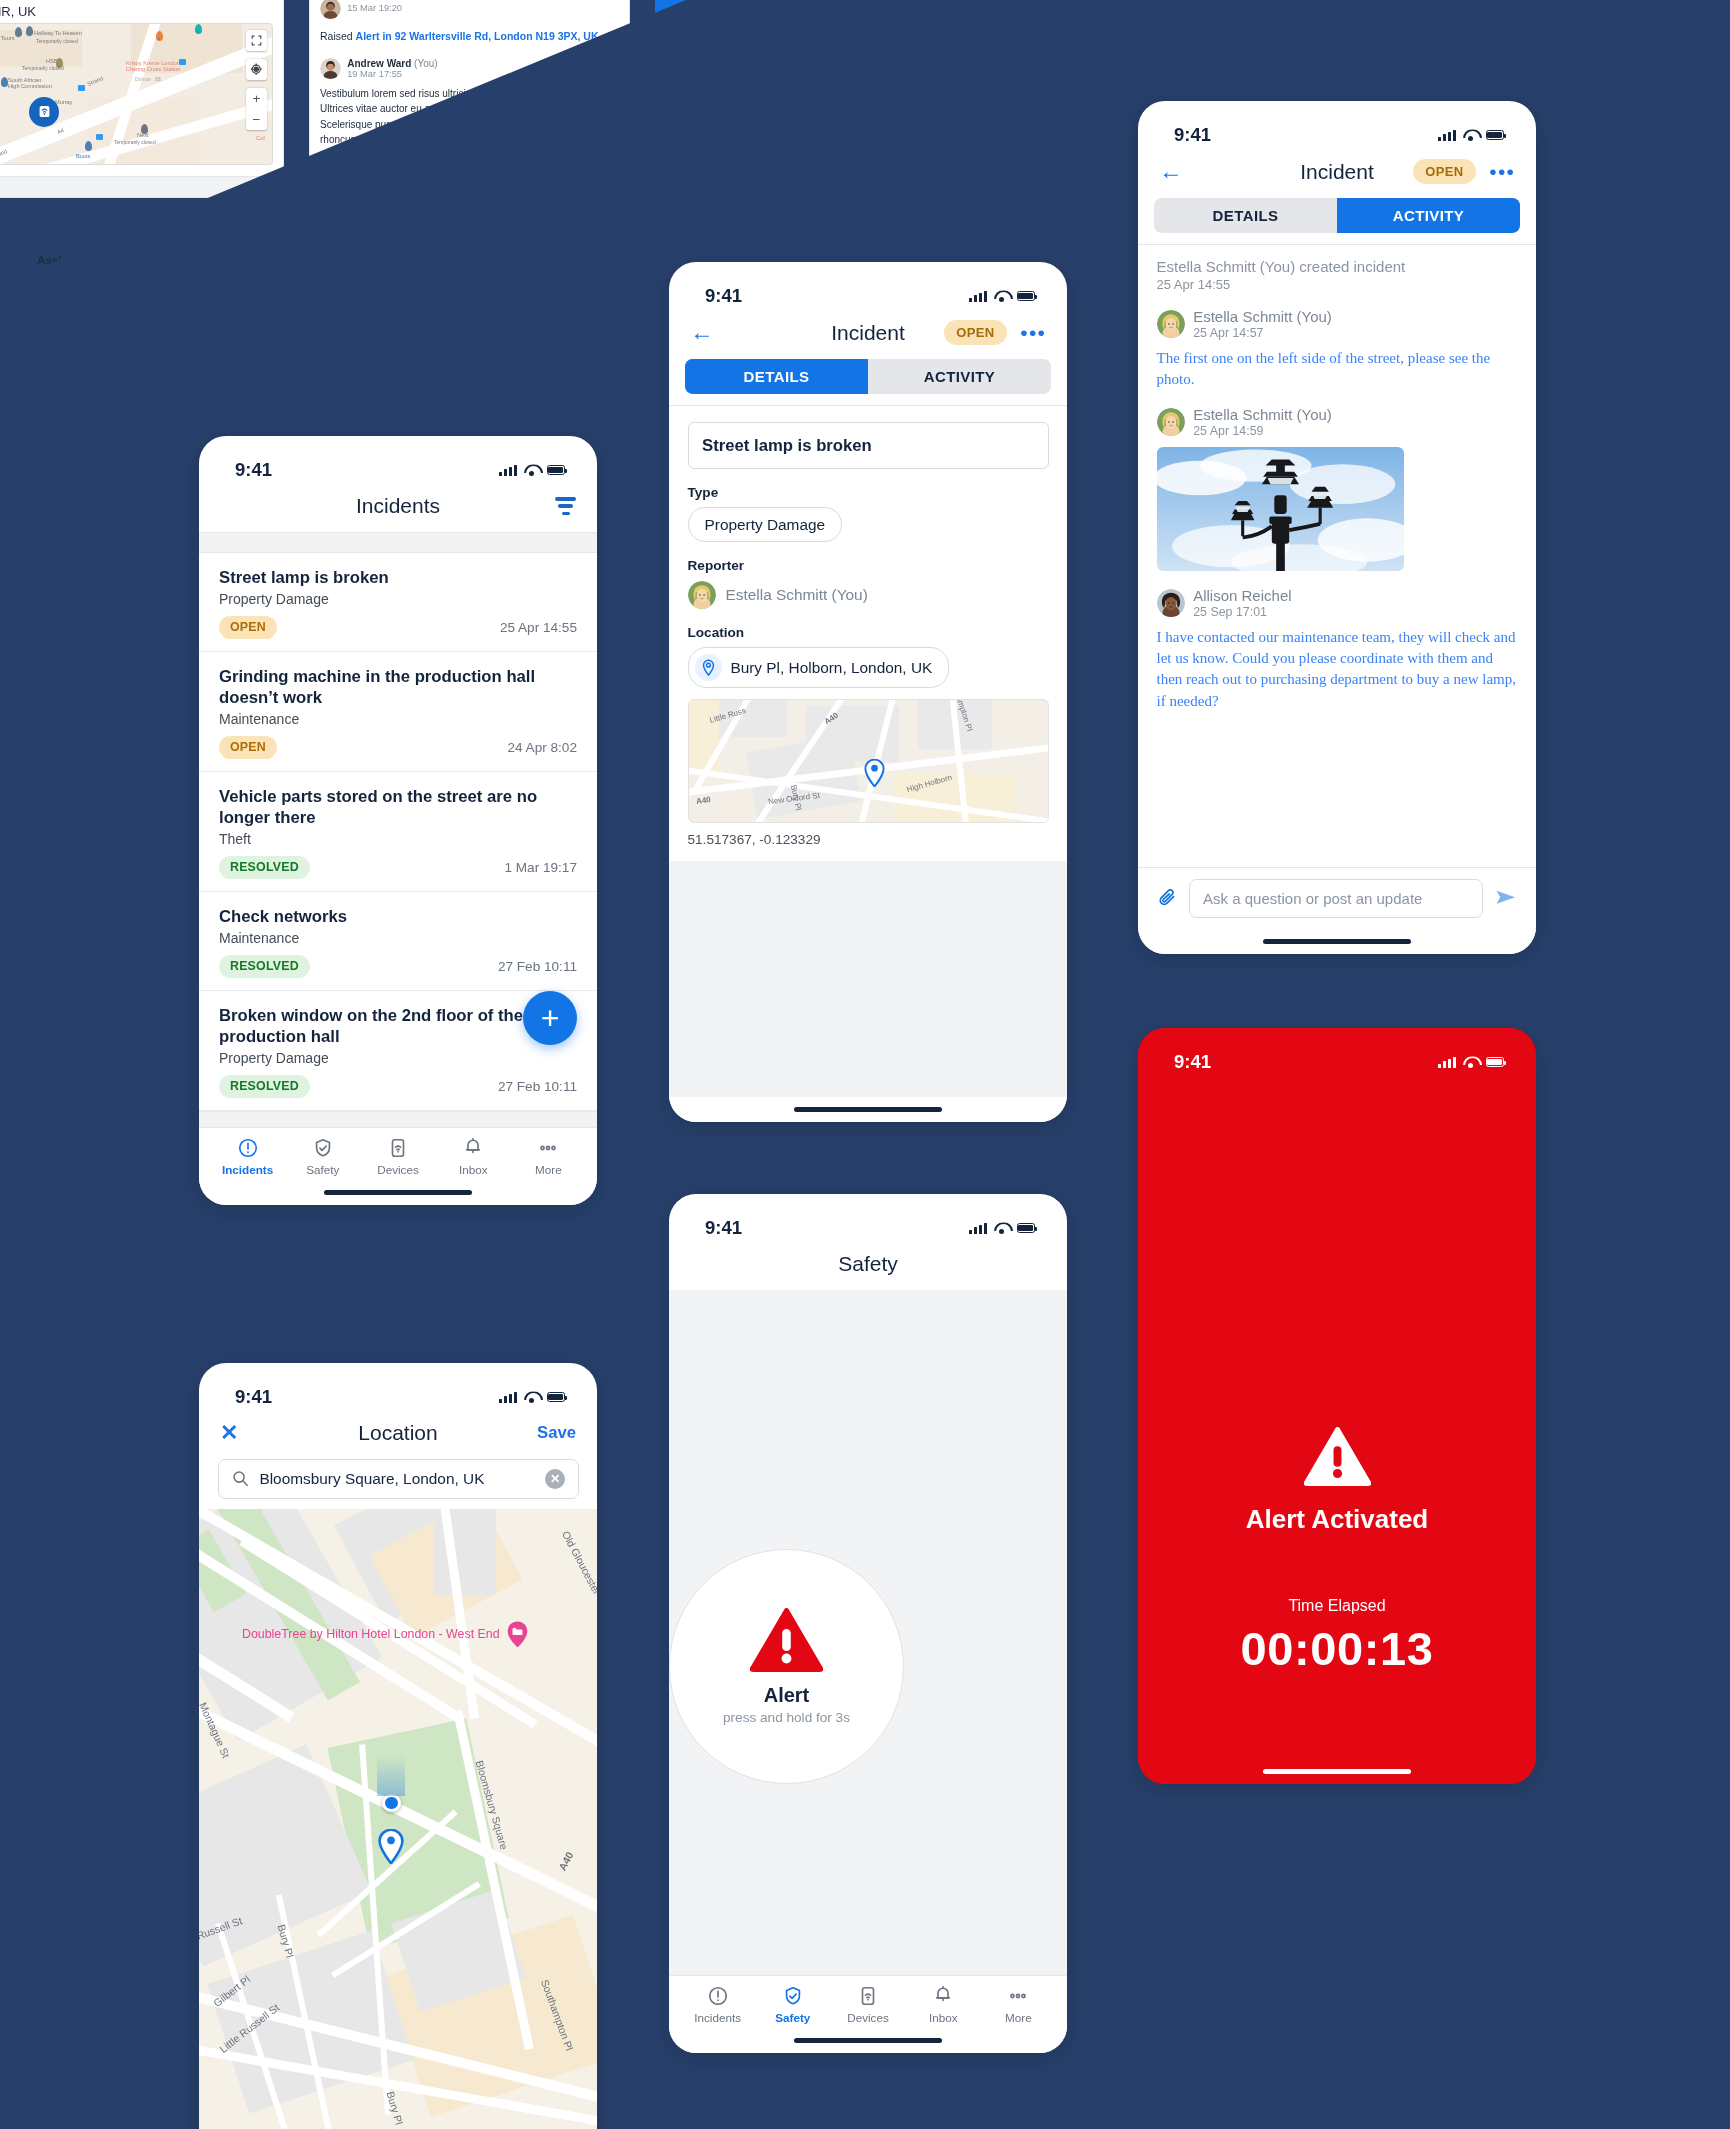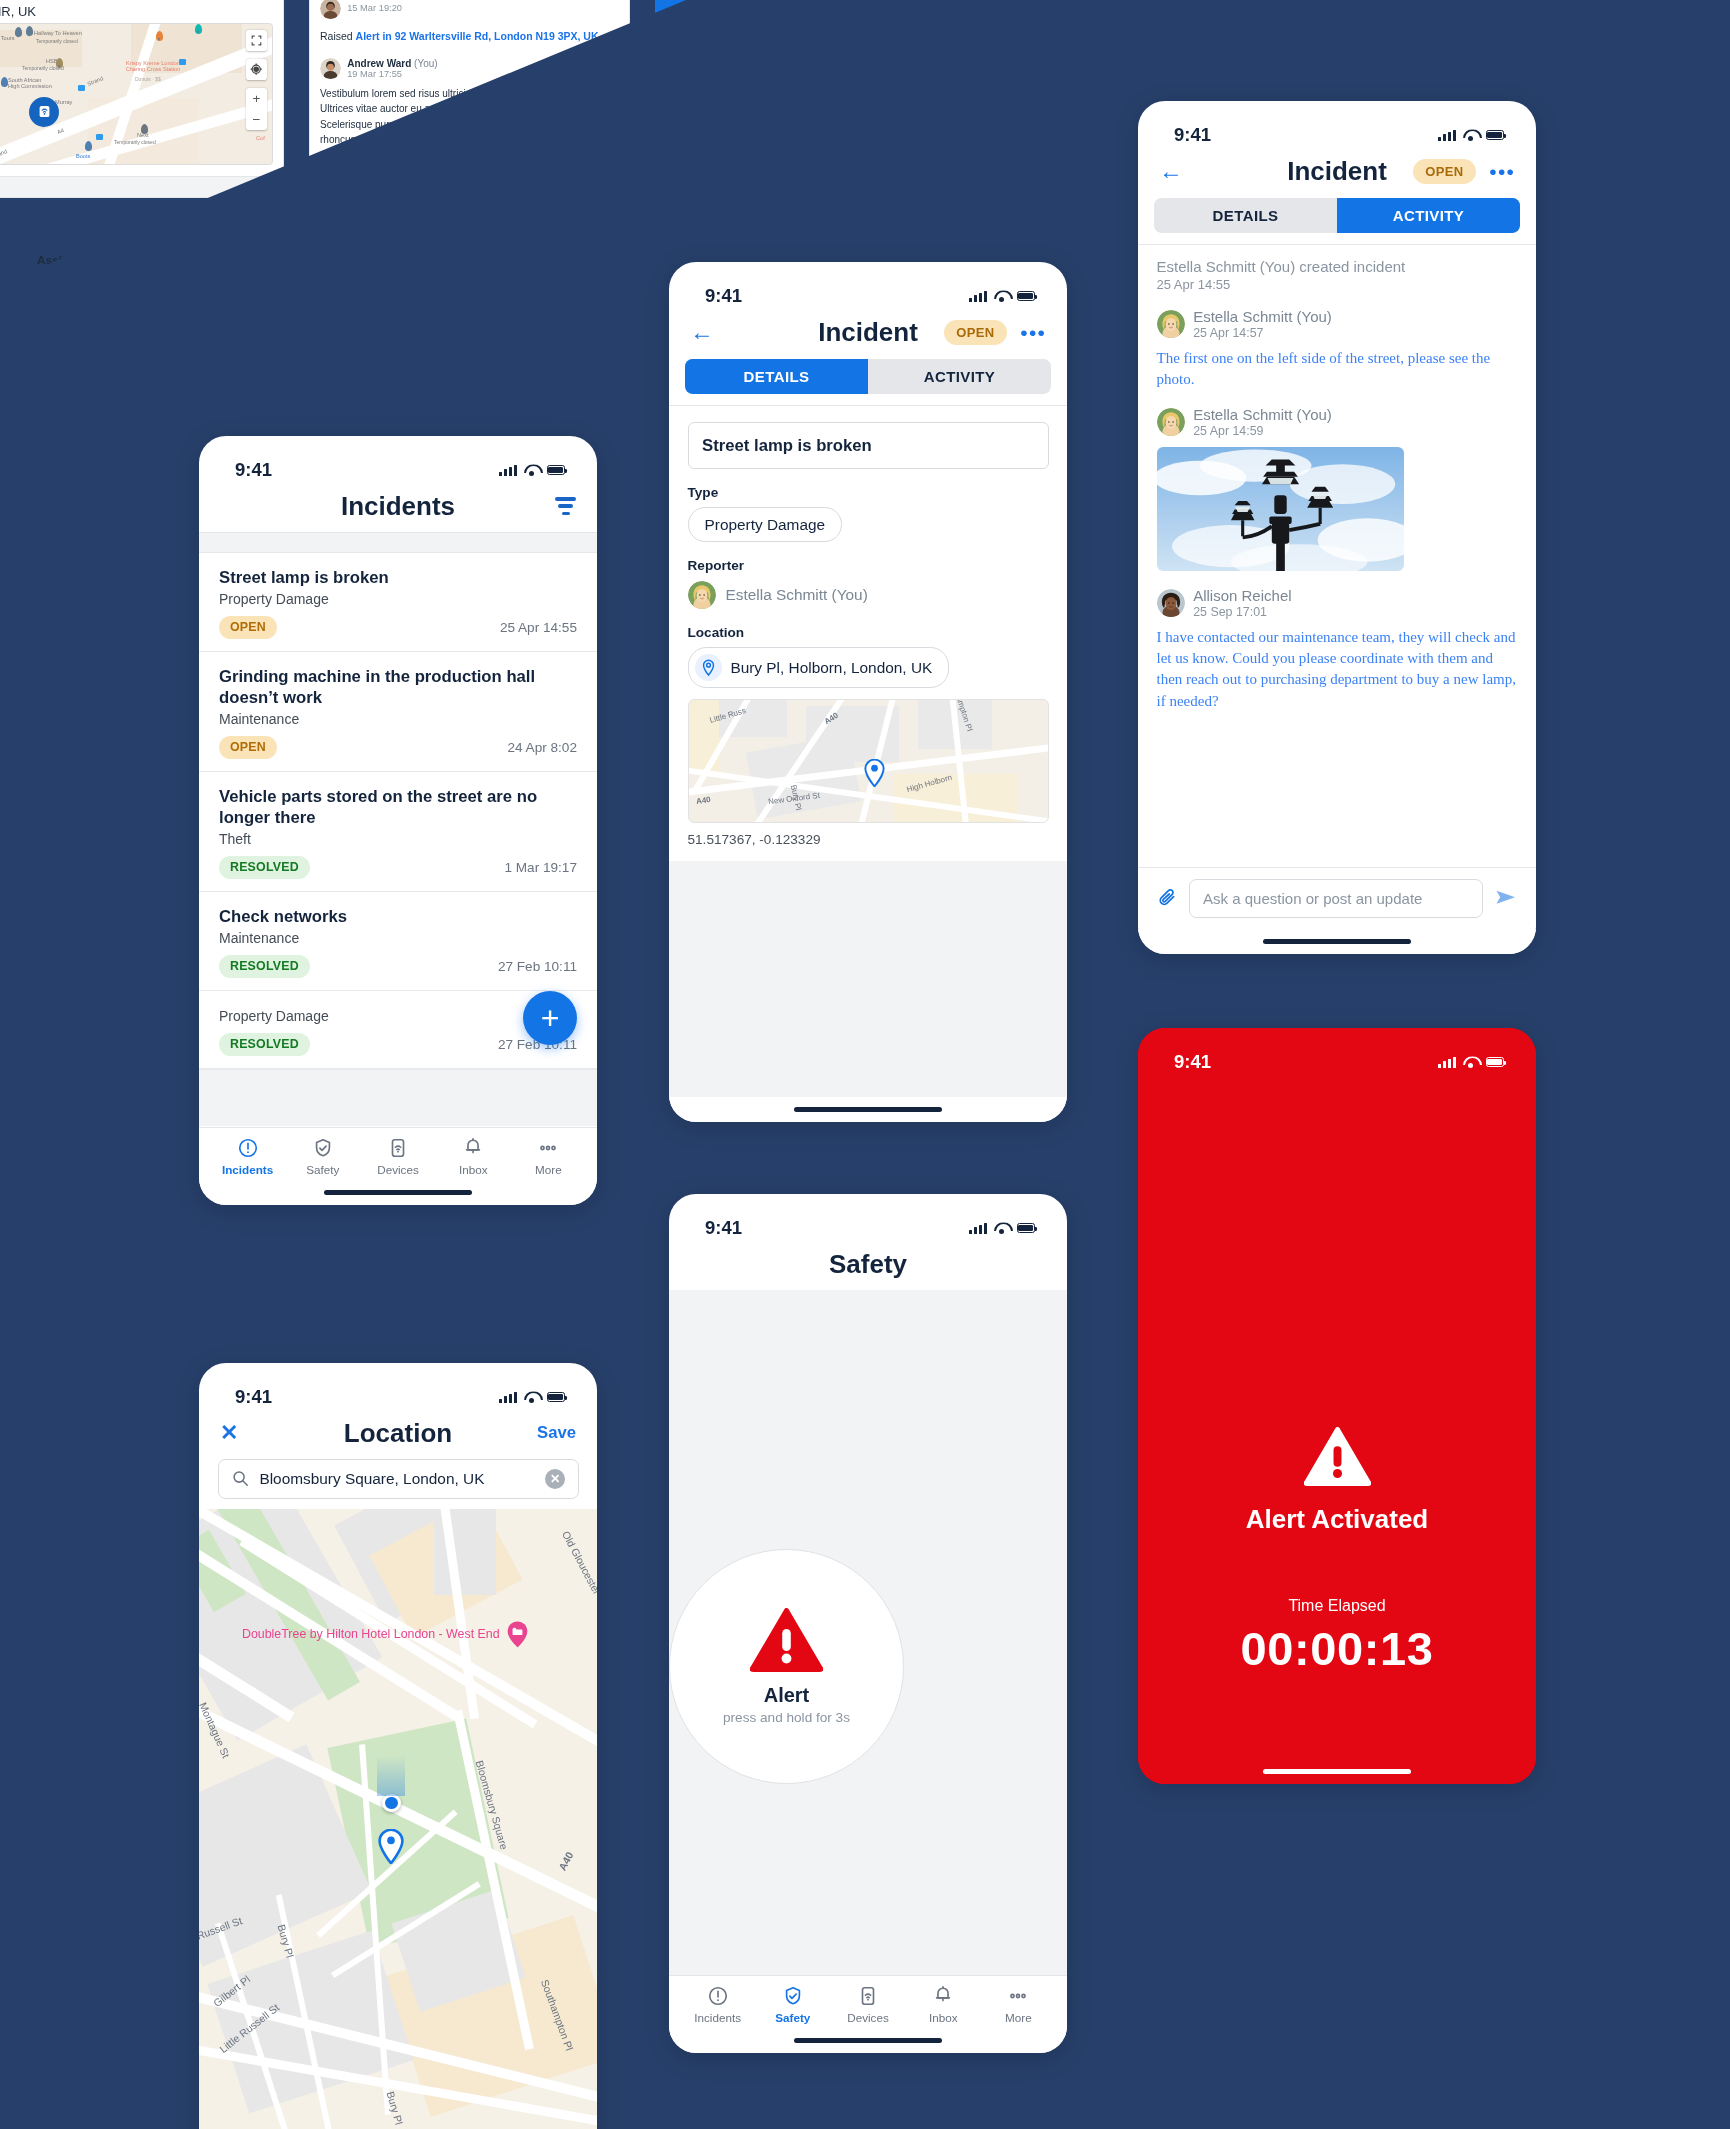--- a/index.html
+++ b/index.html
@@ -133,21 +133,21 @@
   .batt:after{content:""; position:absolute; right:-2.5px; top:2.5px; width:1.2px; height:3.7px; background:#14243c; border-radius:0 1.2px 1.2px 0;}
   .statusbar.red .batt{ border-color:#fff;} .statusbar.red .batt span{ background:#fff;}
   .statusbar.red .batt:after{ background:#fff;}
 
   .navbar {
     flex: 0 0 auto; display:flex; align-items:center; padding: 5px 21px 13.6px 21px;
     position: relative; min-height: 43px;
   }
   .nav-title {
     position:absolute; left:0; right:0; text-align:center;
-    font-size: 26px; font-weight: bold; color:#14243c; pointer-events:none;
+    font-size: 21px; font-weight: normal; color:#14243c; pointer-events:none;
   }
   .back-arrow { font-size: 23.5px; color:#1a73e8; line-height:1; font-weight:bold; z-index:2;}
   .dots-btn { font-size: 21px; color:#1a73e8; letter-spacing: 1.2px; line-height:1; z-index:2;}
   .badge-open {
     background:#fbe3b8; color:#a96a08; font-size: 13px; font-weight: bold;
     padding: 5px 12.4px; border-radius: 15px; z-index:2; letter-spacing: 0.3px;
   }
   .filter-icon { z-index:2; display:flex; flex-direction:column; align-items:center; gap:3.7px;}
   .filter-icon i { display:block; height:3.7px; background:#1a66c8; border-radius:1.9px;}
   .filter-icon i:nth-child(1){width:21px;}
@@ -468,20 +468,21 @@
       <div class="inc-item">
         <div class="inc-title">Check networks</div>
         <div class="inc-type">Maintenance</div>
         <div class="inc-foot">
           <div class="pill resolved">RESOLVED</div>
           <div class="inc-date">27 Feb 10:11</div>
         </div>
       </div>
 
       <div class="inc-item">
+        <div class="inc-title">Broken window on the 2nd floor of the production hall</div>
         <div class="inc-type">Property Damage</div>
         <div class="inc-foot">
           <div class="pill resolved">RESOLVED</div>
           <div class="inc-date">27 Feb 10:11</div>
         </div>
       </div>
 
       <div class="list-tail"></div>
       <div class="fab">+</div>
     </div>

